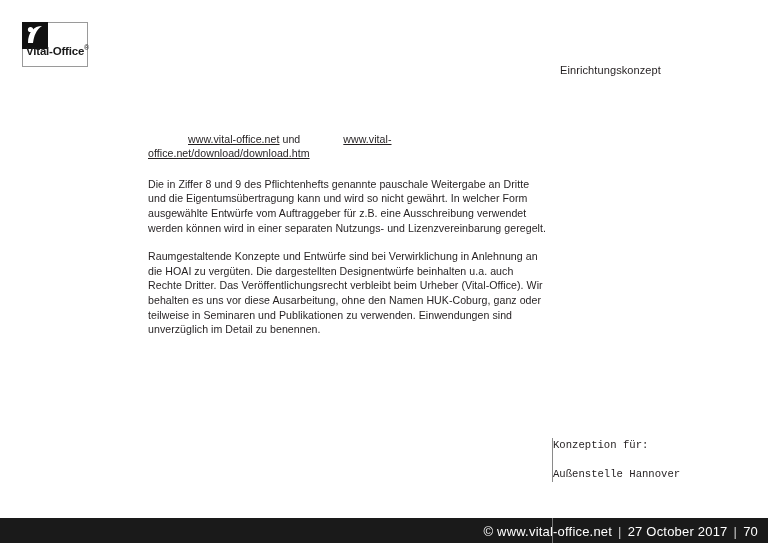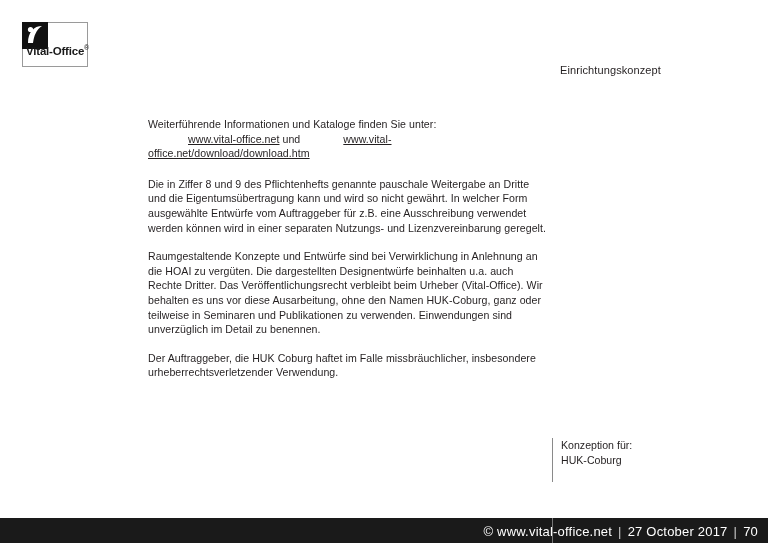--- a/index.html
+++ b/index.html
@@ -93,22 +93,22 @@
     margin-left: 40px;
   }
 
   
   .footer-block {
     position: absolute;
     left: 552px;
     top: 438px;
     width: 200px;
     border-left: 1px solid #8a8a8a;
-    padding-left: 8px;
     box-sizing: border-box;
+    font-family: Liberation Mono, monospace;
   }
   .footer-line {
     font-size: 10.6px;
     line-height: 15px;
     color: #231f20;
   }
   .footer-gap { height: 14px; }
 
   
   .bottom-bar {
@@ -156,37 +156,36 @@
     </svg>
   </div>
   <div class="logo-text">
     <span>Vital-Office</span><span class="reg">®</span>
   </div>
 
   <div class="doc-kicker">Einrichtungskonzept</div>
 
   <div class="body-col">
     <p class="para tight">
-      <span>Weiterführende Informationen und Kataloge finden Sie unter:</span><br>
+      <br>
       <a class="lnk" href="#">www.vital-office.net</a>
       <span>und</span>
       <a class="lnk" href="#">www.vital-office.net/download/download.htm</a>
     </p>
 
     <p class="para">Die in Ziffer 8 und 9 des Pflichtenhefts genannte pauschale Weitergabe an Dritte und die Eigentumsübertragung kann und wird so nicht gewährt. In welcher Form ausgewählte Entwürfe vom Auftraggeber für z.B. eine Ausschreibung verwendet werden können wird in einer separaten Nutzungs- und Lizenzvereinbarung geregelt.</p>
 
     <p class="para">Raumgestaltende Konzepte und Entwürfe sind bei Verwirklichung in Anlehnung an die HOAI zu vergüten. Die dargestellten Designentwürfe beinhalten u.a. auch Rechte Dritter. Das Veröffentlichungsrecht verbleibt beim Urheber (Vital-Office). Wir behalten es uns vor diese Ausarbeitung, ohne den Namen HUK-Coburg, ganz oder teilweise in Seminaren und Publikationen zu verwenden. Einwendungen sind unverzüglich im Detail zu benennen.</p>
 
-    <p class="para">Der Auftraggeber, die HUK Coburg haftet im Falle missbräuchlicher, insbesondere urheberrechtsverletzender Verwendung.</p>
   </div>
 
   <div class="footer-block">
     <div class="footer-line">Konzeption für:</div>
-    <div class="footer-line">HUK-Coburg</div>
     <div class="footer-gap"></div>
+    <div class="footer-line">Außenstelle Hannover</div>
   </div>
 
   <div class="bottom-bar">
     <div class="bottom-bar-inner">
       <span>©  www.vital-office.net</span>
       <span class="bar-sep">|</span>
       <span>27 October 2017</span>
       <span class="bar-sep">|</span>
       <span>70</span>
     </div>

